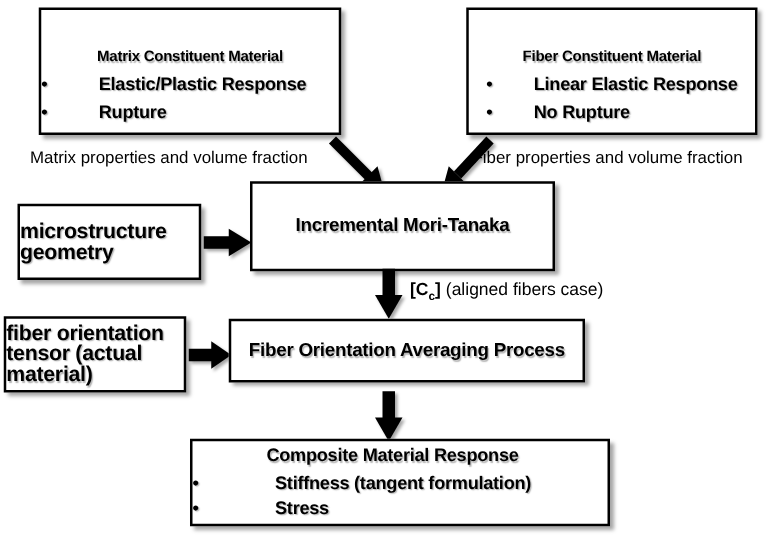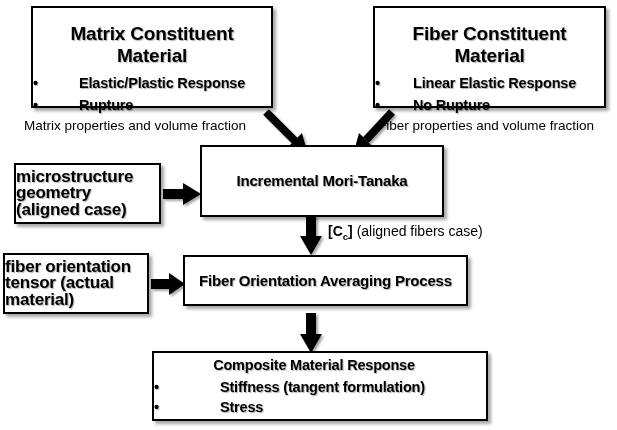--- a/index.html
+++ b/index.html
@@ -46,22 +46,22 @@
     letter-spacing: -0.2px;
   }
   .box ul li .bullet {
     position: absolute;
     left: 0;
     top: 0;
   }
 
   
   #matrix-box { left: 31px; top: 6px; width: 242px; height: 102px; padding: 6px 0 4px 0; }
-  #fiber-box  { left: 373px; top: 6px; width: 233px; height: 102px; padding: 6px 0 4px 0; }
-  .const-title { font-size: 19px; margin-bottom: 5px; margin-top: 23px; }
+  #fiber-box  { left: 373px; top: 6px; width: 233px; height: 102px; padding: 6px 0 4px 0; align-items: center; }
+  .const-title { font-size: 12px; margin-bottom: 5px; margin-top: 23px; }
   .const-list  { font-size: 14.5px; }
   .const-list li { padding-left: 46px; line-height: 22px; }
   #fiber-box .const-list li { padding-left: 38px; }
 
   
   #micro-box { left: 14px; top: 163px; width: 147px; height: 61px; }
   #tensor-box { left: 3px; top: 253px; width: 146px; height: 61px; }
   .small-lines { font-size: 17px; font-weight: bold; line-height: 16.5px;
                  text-shadow: 1px 1px 1px rgba(0,0,0,0.30); letter-spacing: -0.2px; }
 
@@ -166,21 +166,20 @@
     <g filter="url(#shadow2)">
       <line x1="44" y1="4" x2="18" y2="32" stroke="#000" stroke-width="8" stroke-linecap="butt"></line>
       <polygon points="5,47 11,25 26,40" fill="#000"></polygon>
     </g>
   </svg>
 
   <div class="box" id="micro-box">
     <div class="small-lines">
       <div>microstructure</div>
       <div>geometry</div>
-      <div>(aligned case)</div>
     </div>
   </div>
 
   <svg class="arrow-svg" id="arrow-micro" width="40" height="24" viewBox="0 0 40 24">
     <defs>
       <filter id="shadow3" x="-50%" y="-50%" width="200%" height="200%">
         <feDropShadow dx="2" dy="2" stdDeviation="1.2" flood-color="#000000" flood-opacity="0.35"></feDropShadow>
       </filter>
     </defs>
     <g filter="url(#shadow3)">

